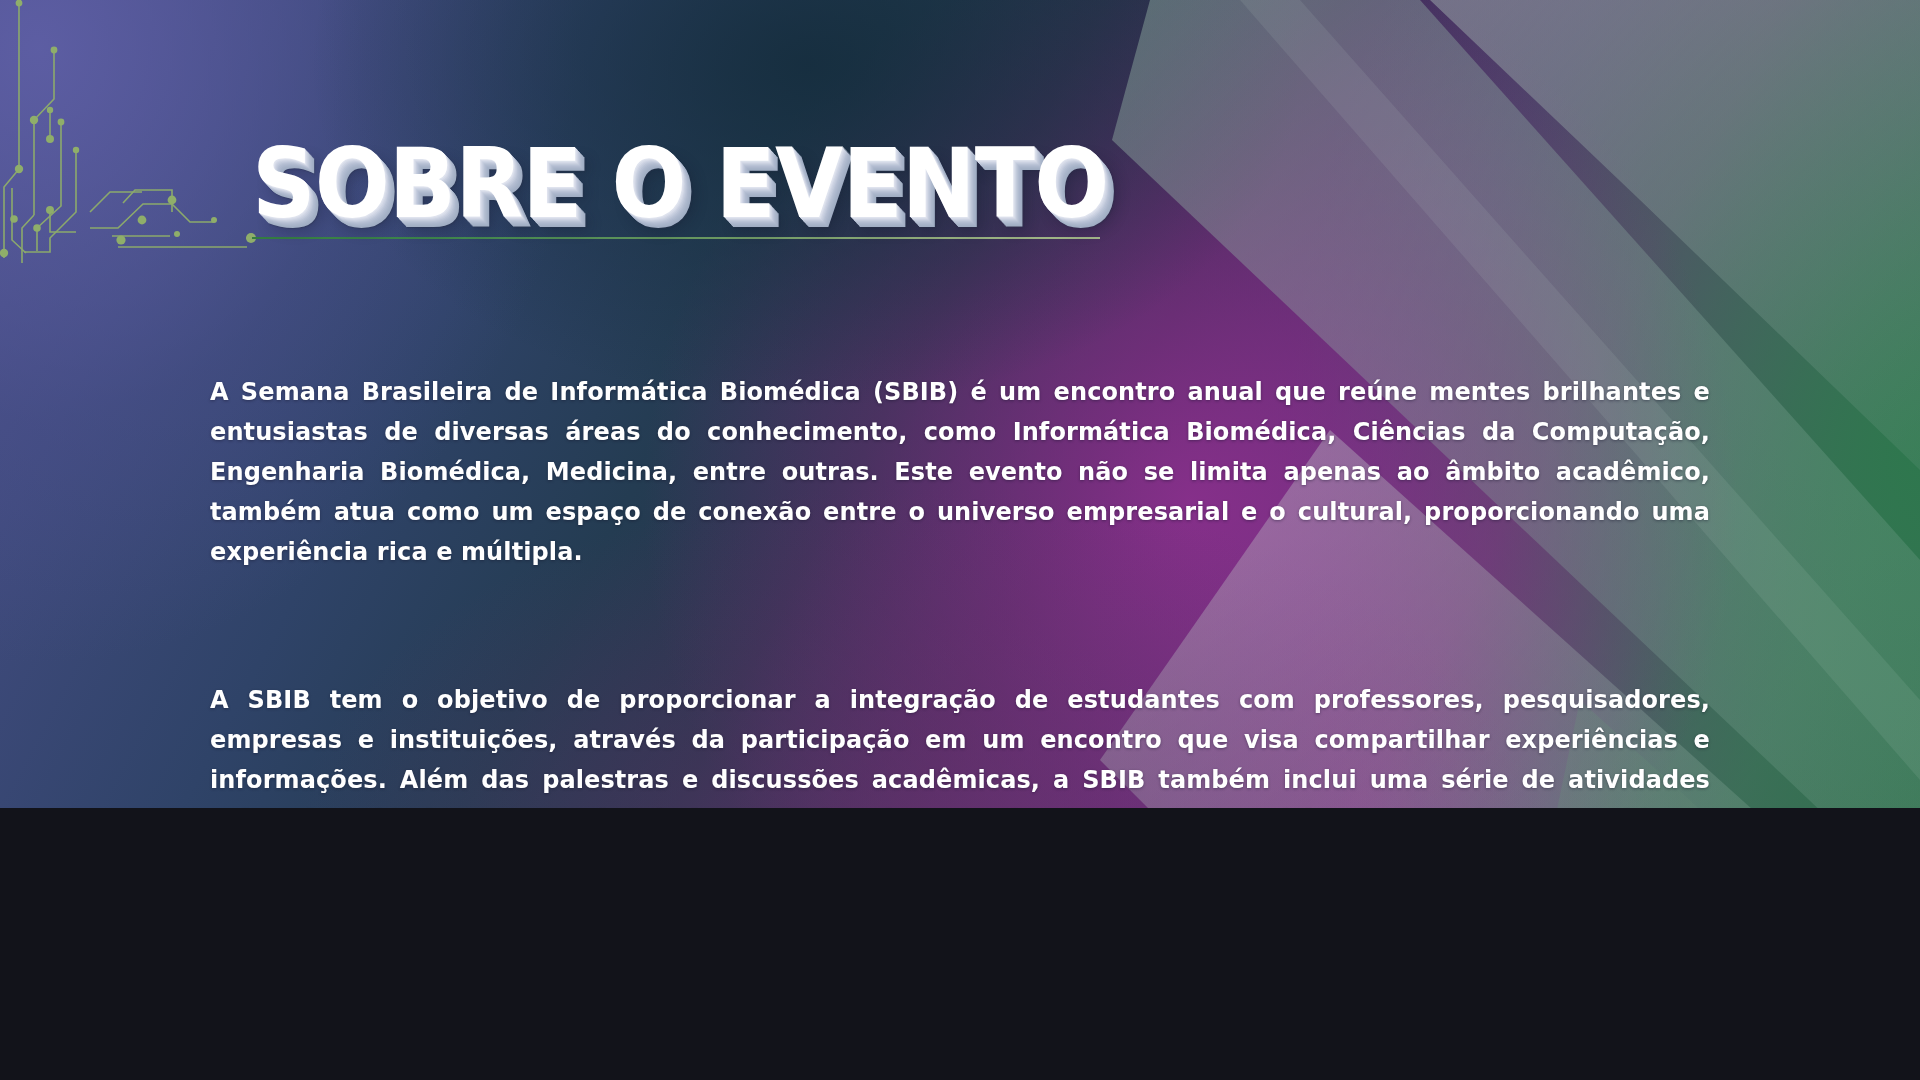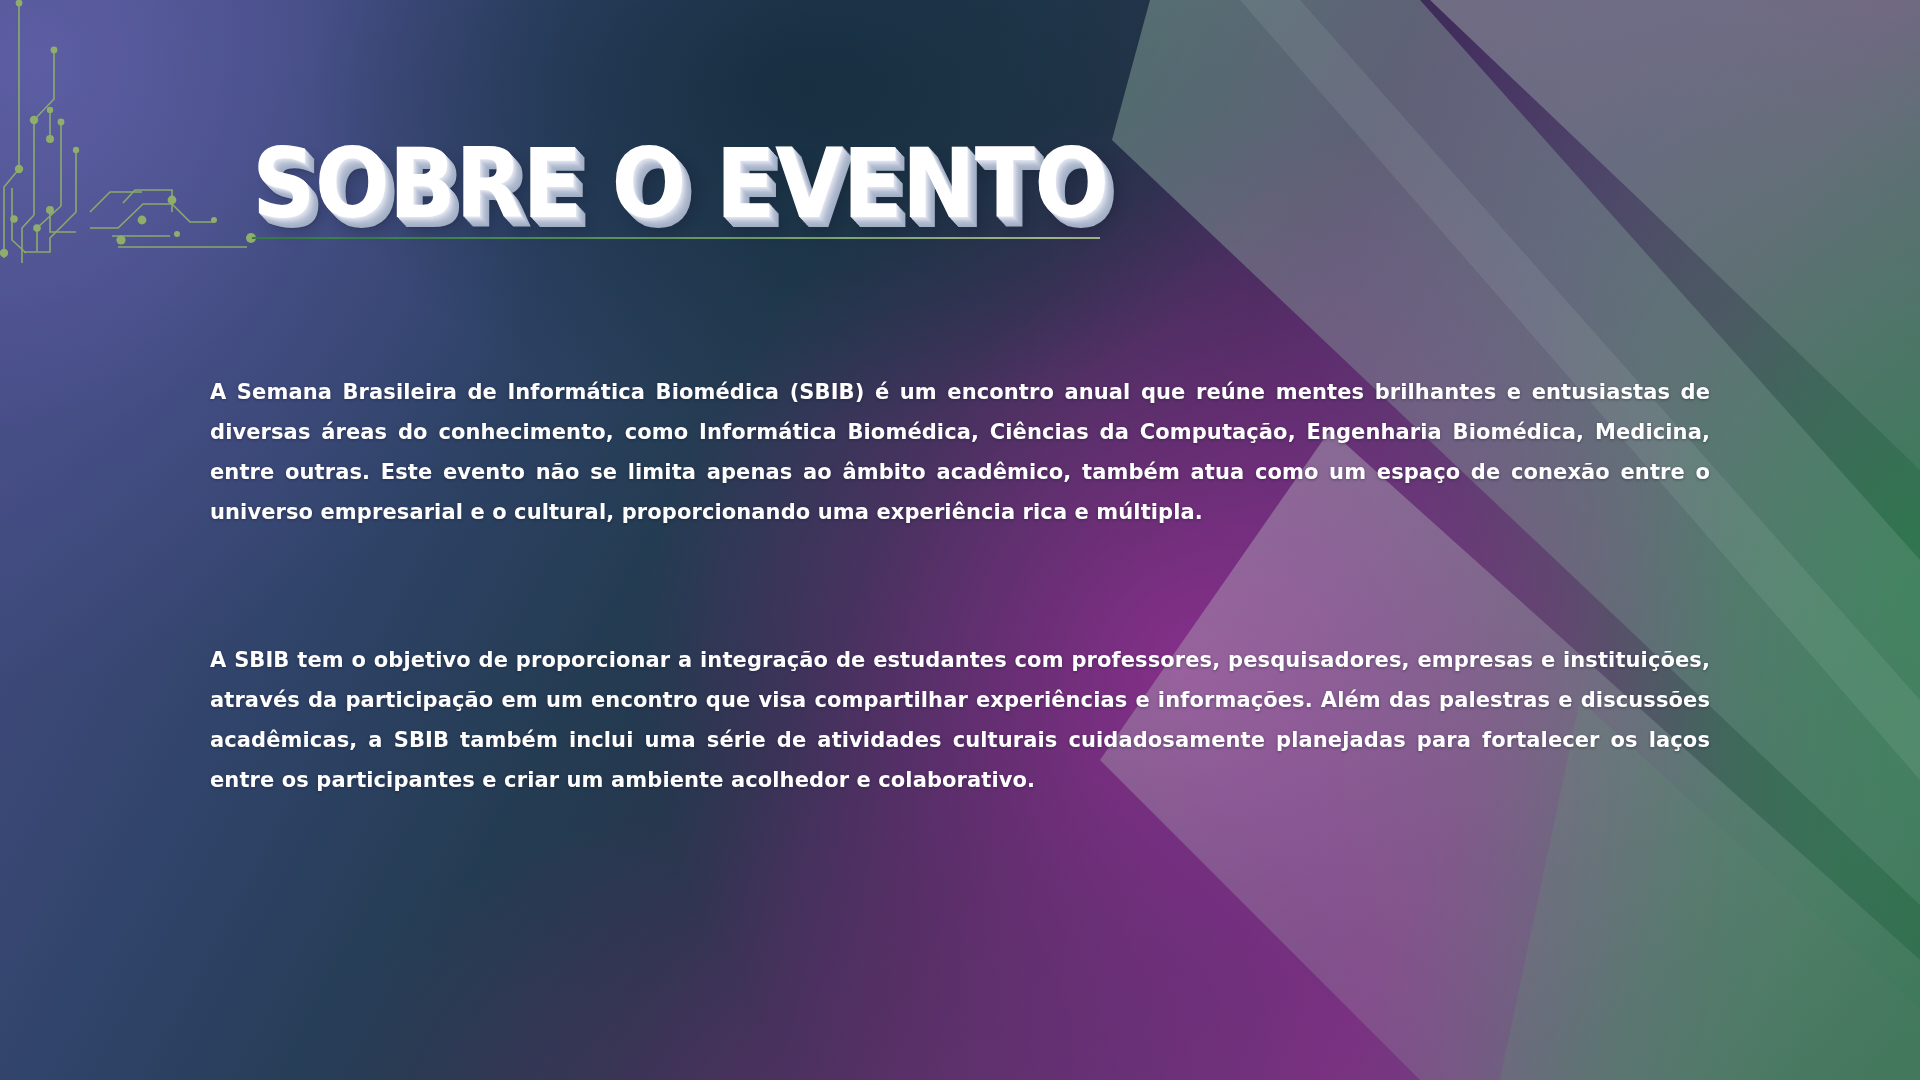--- a/index.html
+++ b/index.html
@@ -1,20 +1,20 @@
 <!DOCTYPE html>
 <html><head>
 <meta charset="utf-8">
 <style>
   html,body{margin:0;padding:0;background:#12131a;}
   body{font-family:"Liberation Sans","DejaVu Sans",sans-serif;}
 
   #slide{
     position:relative;
-    width:1920px;height:1080px;
+    width:1920px;height:808px;
     overflow:hidden;
     background:#3d4472;
   }
 
   
   .bg-base{
     position:absolute;inset:0;
     background:
       linear-gradient(118deg,
         #4b4f88 0%,
@@ -111,21 +111,21 @@
   
   .body-block{
     position:absolute;
     left:210px;top:372px;
     width:1500px;
   }
   .para{
     color:#ffffff;
     font-family:"DejaVu Sans","Liberation Sans",sans-serif;
     font-weight:700;
-    font-size:21px;
+    font-size:24px;
     line-height:40px;
     text-align:justify;
     text-justify:inter-word;
     letter-spacing:.1px;
     text-shadow:0 1px 3px rgba(18,20,40,.42);
     margin:0;
   }
   .para + .para{margin-top:108px;}
 </style>
 </head>

